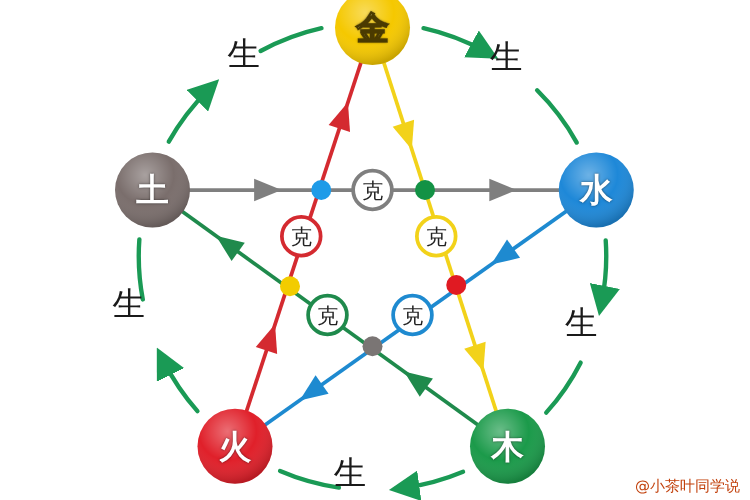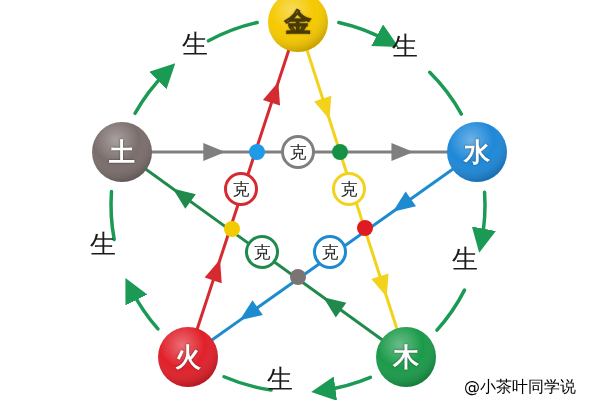--- a/index.html
+++ b/index.html
@@ -9,21 +9,21 @@
   .sheng-label { position: absolute; font-size: 26px; color: #1a1a1a; line-height: 1; }
   .ke-badge { position: absolute; width: 34px; height: 34px; border-radius: 50%;
               background: #ffffff; border-width: 3px; border-style: solid;
               box-sizing: border-box; display: flex; align-items: center; justify-content: center;
               font-size: 17px; color: #222; }
   .node { position: absolute; border-radius: 50%; display: flex; align-items: center;
           justify-content: center; font-size: 26px; font-weight: bold; color: #ffffff;
           box-sizing: border-box; }
   .node-text { text-shadow: 0 0 2px rgba(0,0,0,0.6); }
   .node-metal .node-text { color: #ffffff; -webkit-text-stroke: 1px #4a3a00; }
-  .watermark { position: absolute; font-size: 16px; color: #000000; right: 24px; bottom: 2px; }
+  .watermark { position: absolute; font-size: 12px; color: #c2410c; right: 8px; bottom: 2px; }
 </style>
 </head>
 <body>
 
 <svg id="diagram" viewBox="0 0 600 400" xmlns="http://www.w3.org/2000/svg">
   <defs>
     <marker id="arrow-green" viewBox="0 0 10 10" refX="5" refY="5" markerWidth="7" markerHeight="7" orient="auto">
       <path d="M0,0 L10,5 L0,10 z" fill="#1a9a55"></path>
     </marker>
     <radialGradient id="shine" cx="40%" cy="30%" r="70%">

